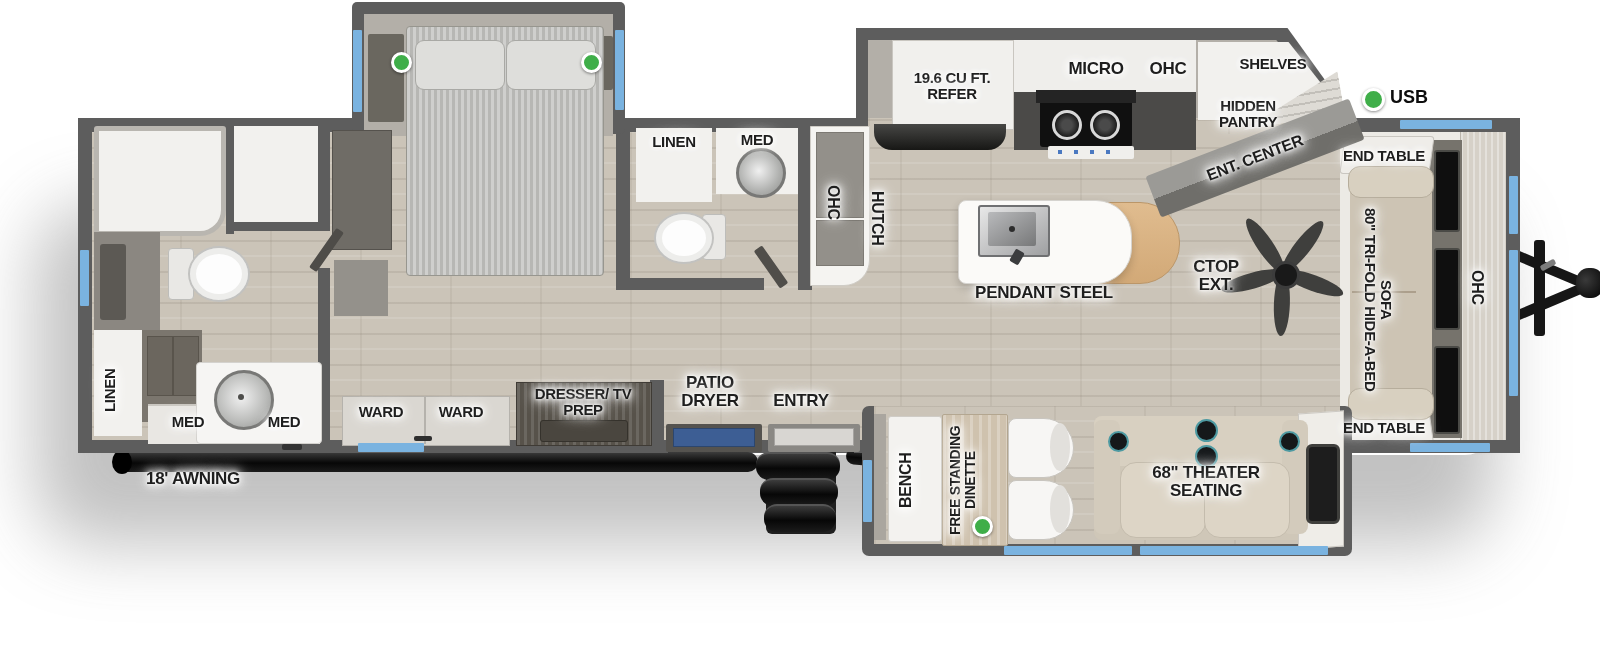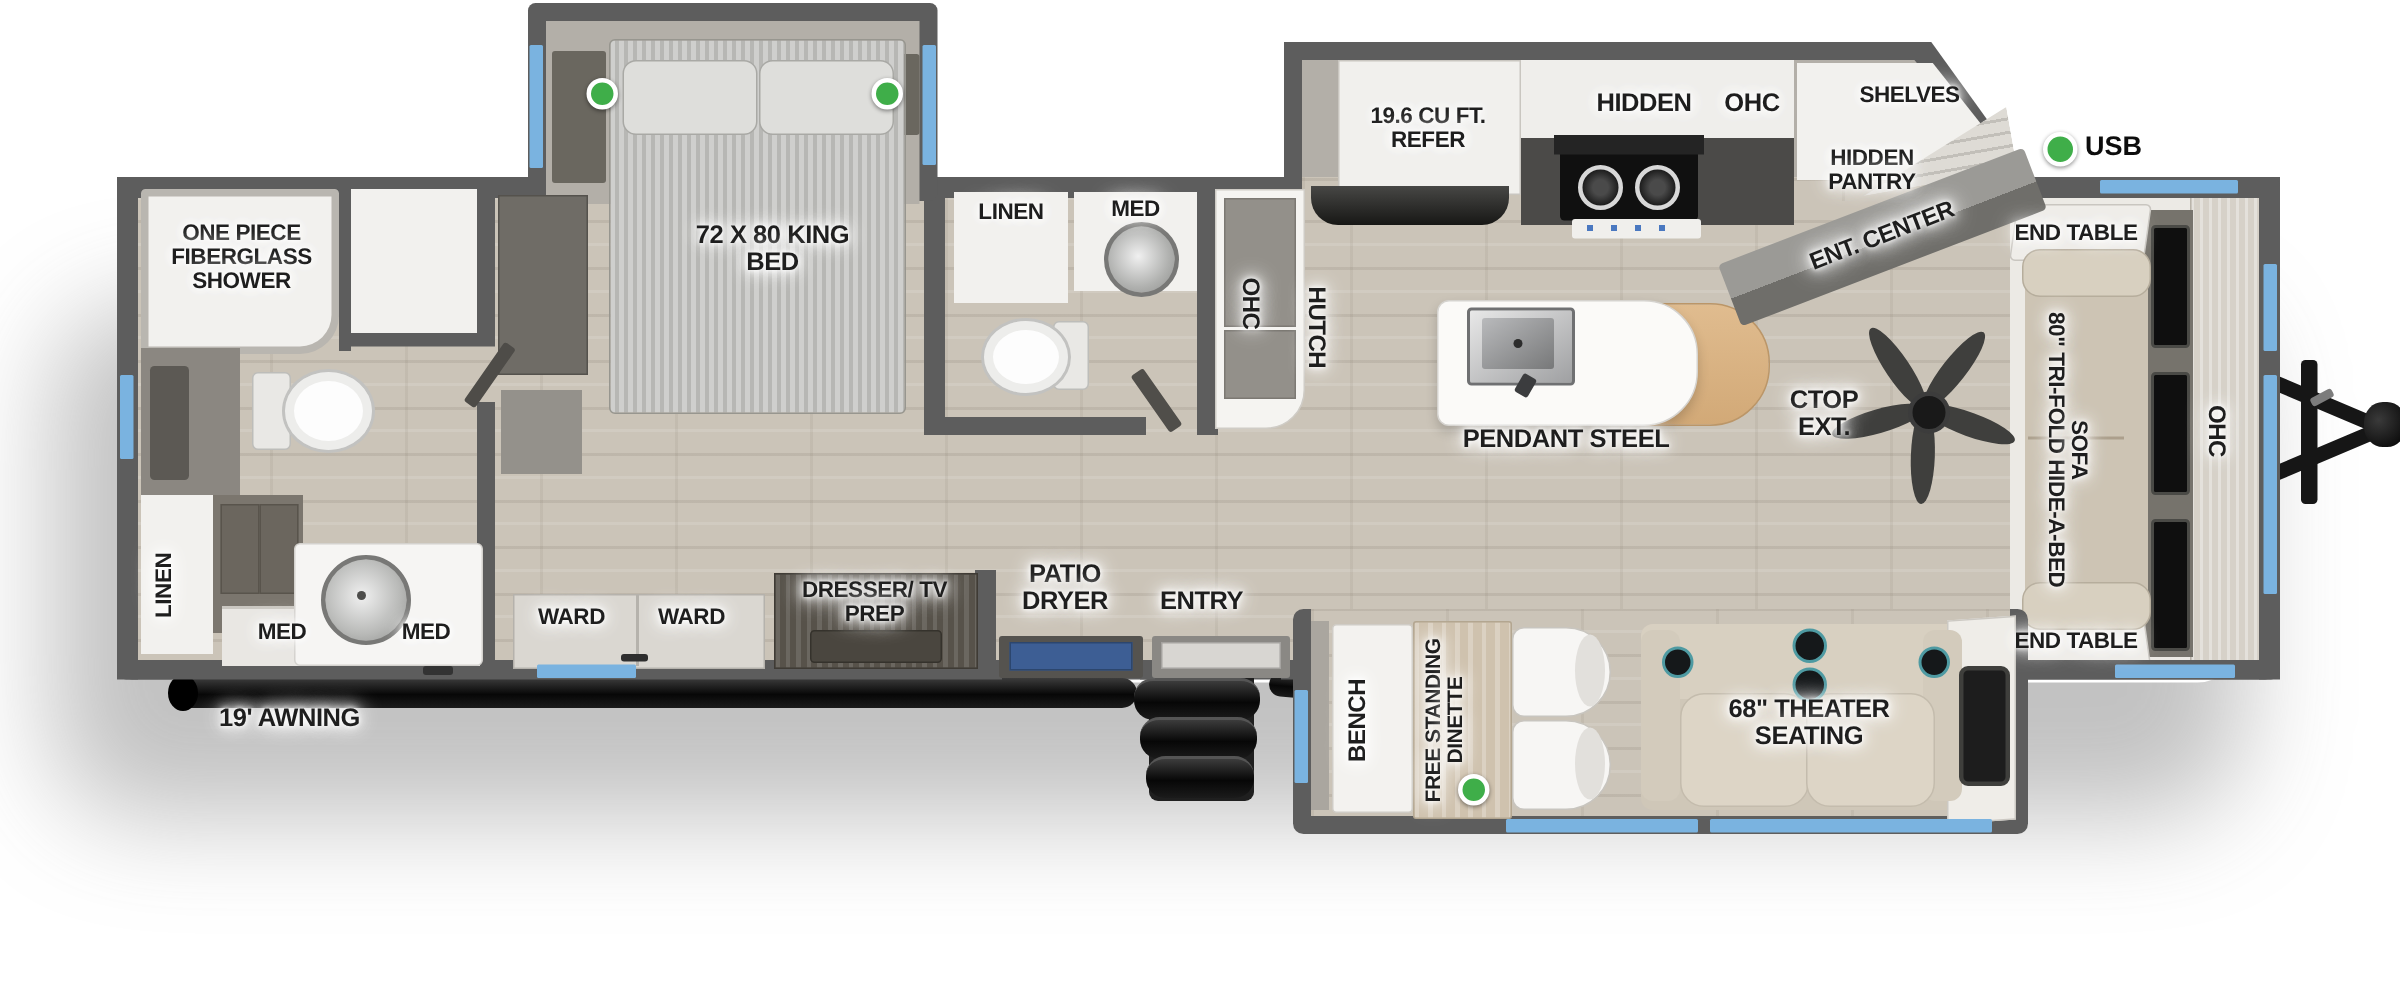--- a/index.html
+++ b/index.html
@@ -40,21 +40,20 @@
   <div class="win" style="left:353px;top:30px;width:9px;height:82px;"></div>
   <div class="win" style="left:615px;top:30px;width:9px;height:80px;"></div>
   <div class="abs" style="left:368px;top:34px;width:36px;height:88px;background:#6a675f;z-index:13;border-radius:2px;"></div>
   <div class="abs" style="left:598px;top:36px;width:15px;height:54px;background:#6a675f;z-index:13;border-radius:2px;"></div>
   <div class="abs" style="left:406px;top:26px;width:196px;height:248px;z-index:14;border:1px solid #97968f;border-radius:4px;
               background:repeating-linear-gradient(90deg,#cfcfcd 0 3px,#b7b7b4 3px 6px);"></div>
   <div class="abs" style="left:415px;top:40px;width:88px;height:48px;background:#dededb;border:1px solid #a9a9a5;border-radius:9px;z-index:15;"></div>
   <div class="abs" style="left:506px;top:40px;width:88px;height:48px;background:#dededb;border:1px solid #a9a9a5;border-radius:9px;z-index:15;"></div>
   <div class="led" style="left:391px;top:52px;"></div>
   <div class="led" style="left:581px;top:52px;"></div>
-  <div class="lbl" style="left:450px;top:148px;width:130px;">72 X 80 KING BED</div>
 
   <div class="abs" style="left:856px;top:28px;width:496px;height:104px;background:#5d5d5d;z-index:11;
               clip-path:polygon(0 0,87% 0,100% 86%,100% 100%,0 100%);"></div>
   <div class="abs" style="left:868px;top:40px;width:472px;height:92px;background:#b3afa8;z-index:12;
               clip-path:polygon(0 0,86.5% 0,100% 84%,100% 100%,0 100%);"></div>
   <div class="abs wood" style="left:868px;top:118px;width:478px;height:16px;z-index:12;"></div>
   <div class="abs" style="left:892px;top:40px;width:120px;height:88px;background:#f1f0ed;border:1px solid #c9c6c0;z-index:13;"></div>
   <div class="abs" style="left:874px;top:124px;width:132px;height:26px;z-index:14;border-radius:0 0 18px 18px;
               background:linear-gradient(180deg,#474745,#171715);"></div>
   <div class="lbl s" style="left:894px;top:70px;width:116px;">19.6 CU FT. REFER</div>
@@ -63,21 +62,21 @@
   <div class="abs" style="left:1014px;top:92px;width:182px;height:58px;background:#4b4a48;z-index:13;"></div>
   <div class="abs" style="left:1036px;top:90px;width:100px;height:13px;background:#242424;z-index:15;"></div>
   <div class="abs" style="left:1040px;top:100px;width:92px;height:47px;background:#101010;border-radius:3px;z-index:14;"></div>
   <div class="abs" style="left:1052px;top:110px;width:24px;height:24px;border-radius:50%;border:3px solid #d8d8d8;z-index:15;
               background:radial-gradient(circle,#4a4a4a 30%,#1d1d1d 70%);"></div>
   <div class="abs" style="left:1090px;top:110px;width:24px;height:24px;border-radius:50%;border:3px solid #d8d8d8;z-index:15;
               background:radial-gradient(circle,#4a4a4a 30%,#1d1d1d 70%);"></div>
   <div class="abs" style="left:1048px;top:146px;width:86px;height:13px;background:#f0efec;border-radius:2px;z-index:15;"></div>
   <div class="abs" style="left:1058px;top:150px;width:64px;height:4px;z-index:16;
               background:repeating-linear-gradient(90deg,#4a78c0 0 4px,transparent 4px 16px);"></div>
-  <div class="lbl" style="left:1058px;top:60px;width:76px;">HIDDEN</div>
+  <div class="lbl" style="left:1058px;top:60px;width:76px;">MICRO</div>
   <div class="lbl" style="left:1142px;top:60px;width:52px;">OHC</div>
 
   <div class="abs" style="left:1198px;top:42px;width:146px;height:78px;background:#f2f1ee;z-index:13;
               clip-path:polygon(0 0,62% 0,100% 90%,100% 100%,0 100%);"></div>
   <div class="abs" style="left:1238px;top:80px;width:104px;height:42px;z-index:14;transform:rotate(-10deg);
               background:repeating-linear-gradient(180deg,#dedbd5 0 7px,#c2bfb9 7px 9px);
               clip-path:polygon(100% 0,100% 100%,0 100%);"></div>
   <div class="lbl s" style="left:1228px;top:56px;width:90px;">SHELVES</div>
   <div class="lbl s" style="left:1206px;top:98px;width:84px;">HIDDEN PANTRY</div>
 
@@ -193,21 +192,20 @@
   <div class="wall" style="left:1506px;top:118px;width:14px;height:335px;border-radius:0 6px 6px 0;"></div>
 
   <div class="win" style="left:80px;top:250px;width:9px;height:56px;"></div>
   <div class="win" style="left:358px;top:443px;width:66px;height:9px;"></div>
   <div class="win" style="left:1400px;top:120px;width:92px;height:9px;"></div>
   <div class="win" style="left:1509px;top:176px;width:9px;height:58px;"></div>
   <div class="win" style="left:1509px;top:250px;width:9px;height:146px;"></div>
   <div class="win" style="left:1410px;top:443px;width:80px;height:9px;"></div>
 
   <div class="whiteroom" style="left:94px;top:126px;width:132px;height:110px;border:5px solid #b9b6b0;border-radius:3px 3px 26px 3px;box-sizing:border-box;"></div>
-  <div class="lbl s" style="left:102px;top:148px;width:118px;">ONE PIECE FIBERGLASS SHOWER</div>
   <div class="wall" style="left:226px;top:124px;width:8px;height:110px;z-index:12;"></div>
   <div class="whiteroom" style="left:234px;top:126px;width:84px;height:98px;"></div>
   <div class="wall" style="left:234px;top:222px;width:96px;height:9px;z-index:12;"></div>
 
   <div class="abs" style="left:94px;top:232px;width:66px;height:100px;background:#8b8781;z-index:12;"></div>
   <div class="abs" style="left:100px;top:244px;width:26px;height:76px;background:#5c5954;border-radius:3px;z-index:13;"></div>
 
   <div class="abs" style="left:168px;top:248px;width:24px;height:50px;background:#e9e8e5;border:1px solid #bdbdba;border-radius:4px;z-index:13;"></div>
   <div class="abs" style="left:188px;top:246px;width:58px;height:52px;background:#fdfdfd;border:2px solid #c2c2c0;border-radius:50%;z-index:14;
               box-shadow:inset 0 0 0 6px #ededeb;"></div>
@@ -262,20 +260,20 @@
   <div class="abs" style="left:673px;top:428px;width:80px;height:17px;background:#3d5e94;border:1px solid #2c466e;z-index:15;"></div>
   <div class="abs" style="left:768px;top:424px;width:92px;height:28px;background:#8a8884;z-index:14;border-radius:2px;"></div>
   <div class="abs" style="left:774px;top:428px;width:78px;height:16px;background:#d8d6d2;border:1px solid #a5a3a0;z-index:15;"></div>
   <div class="abs" style="left:282px;top:444px;width:20px;height:6px;background:#333;border-radius:2px;z-index:26;"></div>
   <div class="lbl" style="left:678px;top:374px;width:64px;">PATIO DRYER</div>
   <div class="lbl" style="left:770px;top:392px;width:62px;">ENTRY</div>
 
   <div class="abs blk" style="left:118px;top:452px;width:640px;height:20px;border-radius:10px;z-index:4;"></div>
   <div class="abs" style="left:112px;top:450px;width:20px;height:24px;background:#000;border-radius:50%;z-index:5;"></div>
   <div class="abs blk" style="left:846px;top:450px;width:52px;height:16px;border-radius:8px;transform:rotate(5deg);z-index:4;"></div>
-  <div class="lbl" style="left:138px;top:470px;width:110px;">19' AWNING</div>
+  <div class="lbl" style="left:138px;top:470px;width:110px;">18' AWNING</div>
 
   <div class="abs" style="left:766px;top:446px;width:70px;height:88px;background:#1f1f1f;border-radius:6px;z-index:4;"></div>
   <div class="abs blk" style="left:756px;top:452px;width:84px;height:26px;border-radius:13px;border-top:2px solid #555;z-index:5;"></div>
   <div class="abs blk" style="left:760px;top:478px;width:78px;height:26px;border-radius:13px;border-top:2px solid #555;z-index:5;"></div>
   <div class="abs blk" style="left:764px;top:504px;width:72px;height:26px;border-radius:13px;border-top:2px solid #555;z-index:5;"></div>
 
 </div>
 
 </body></html>

